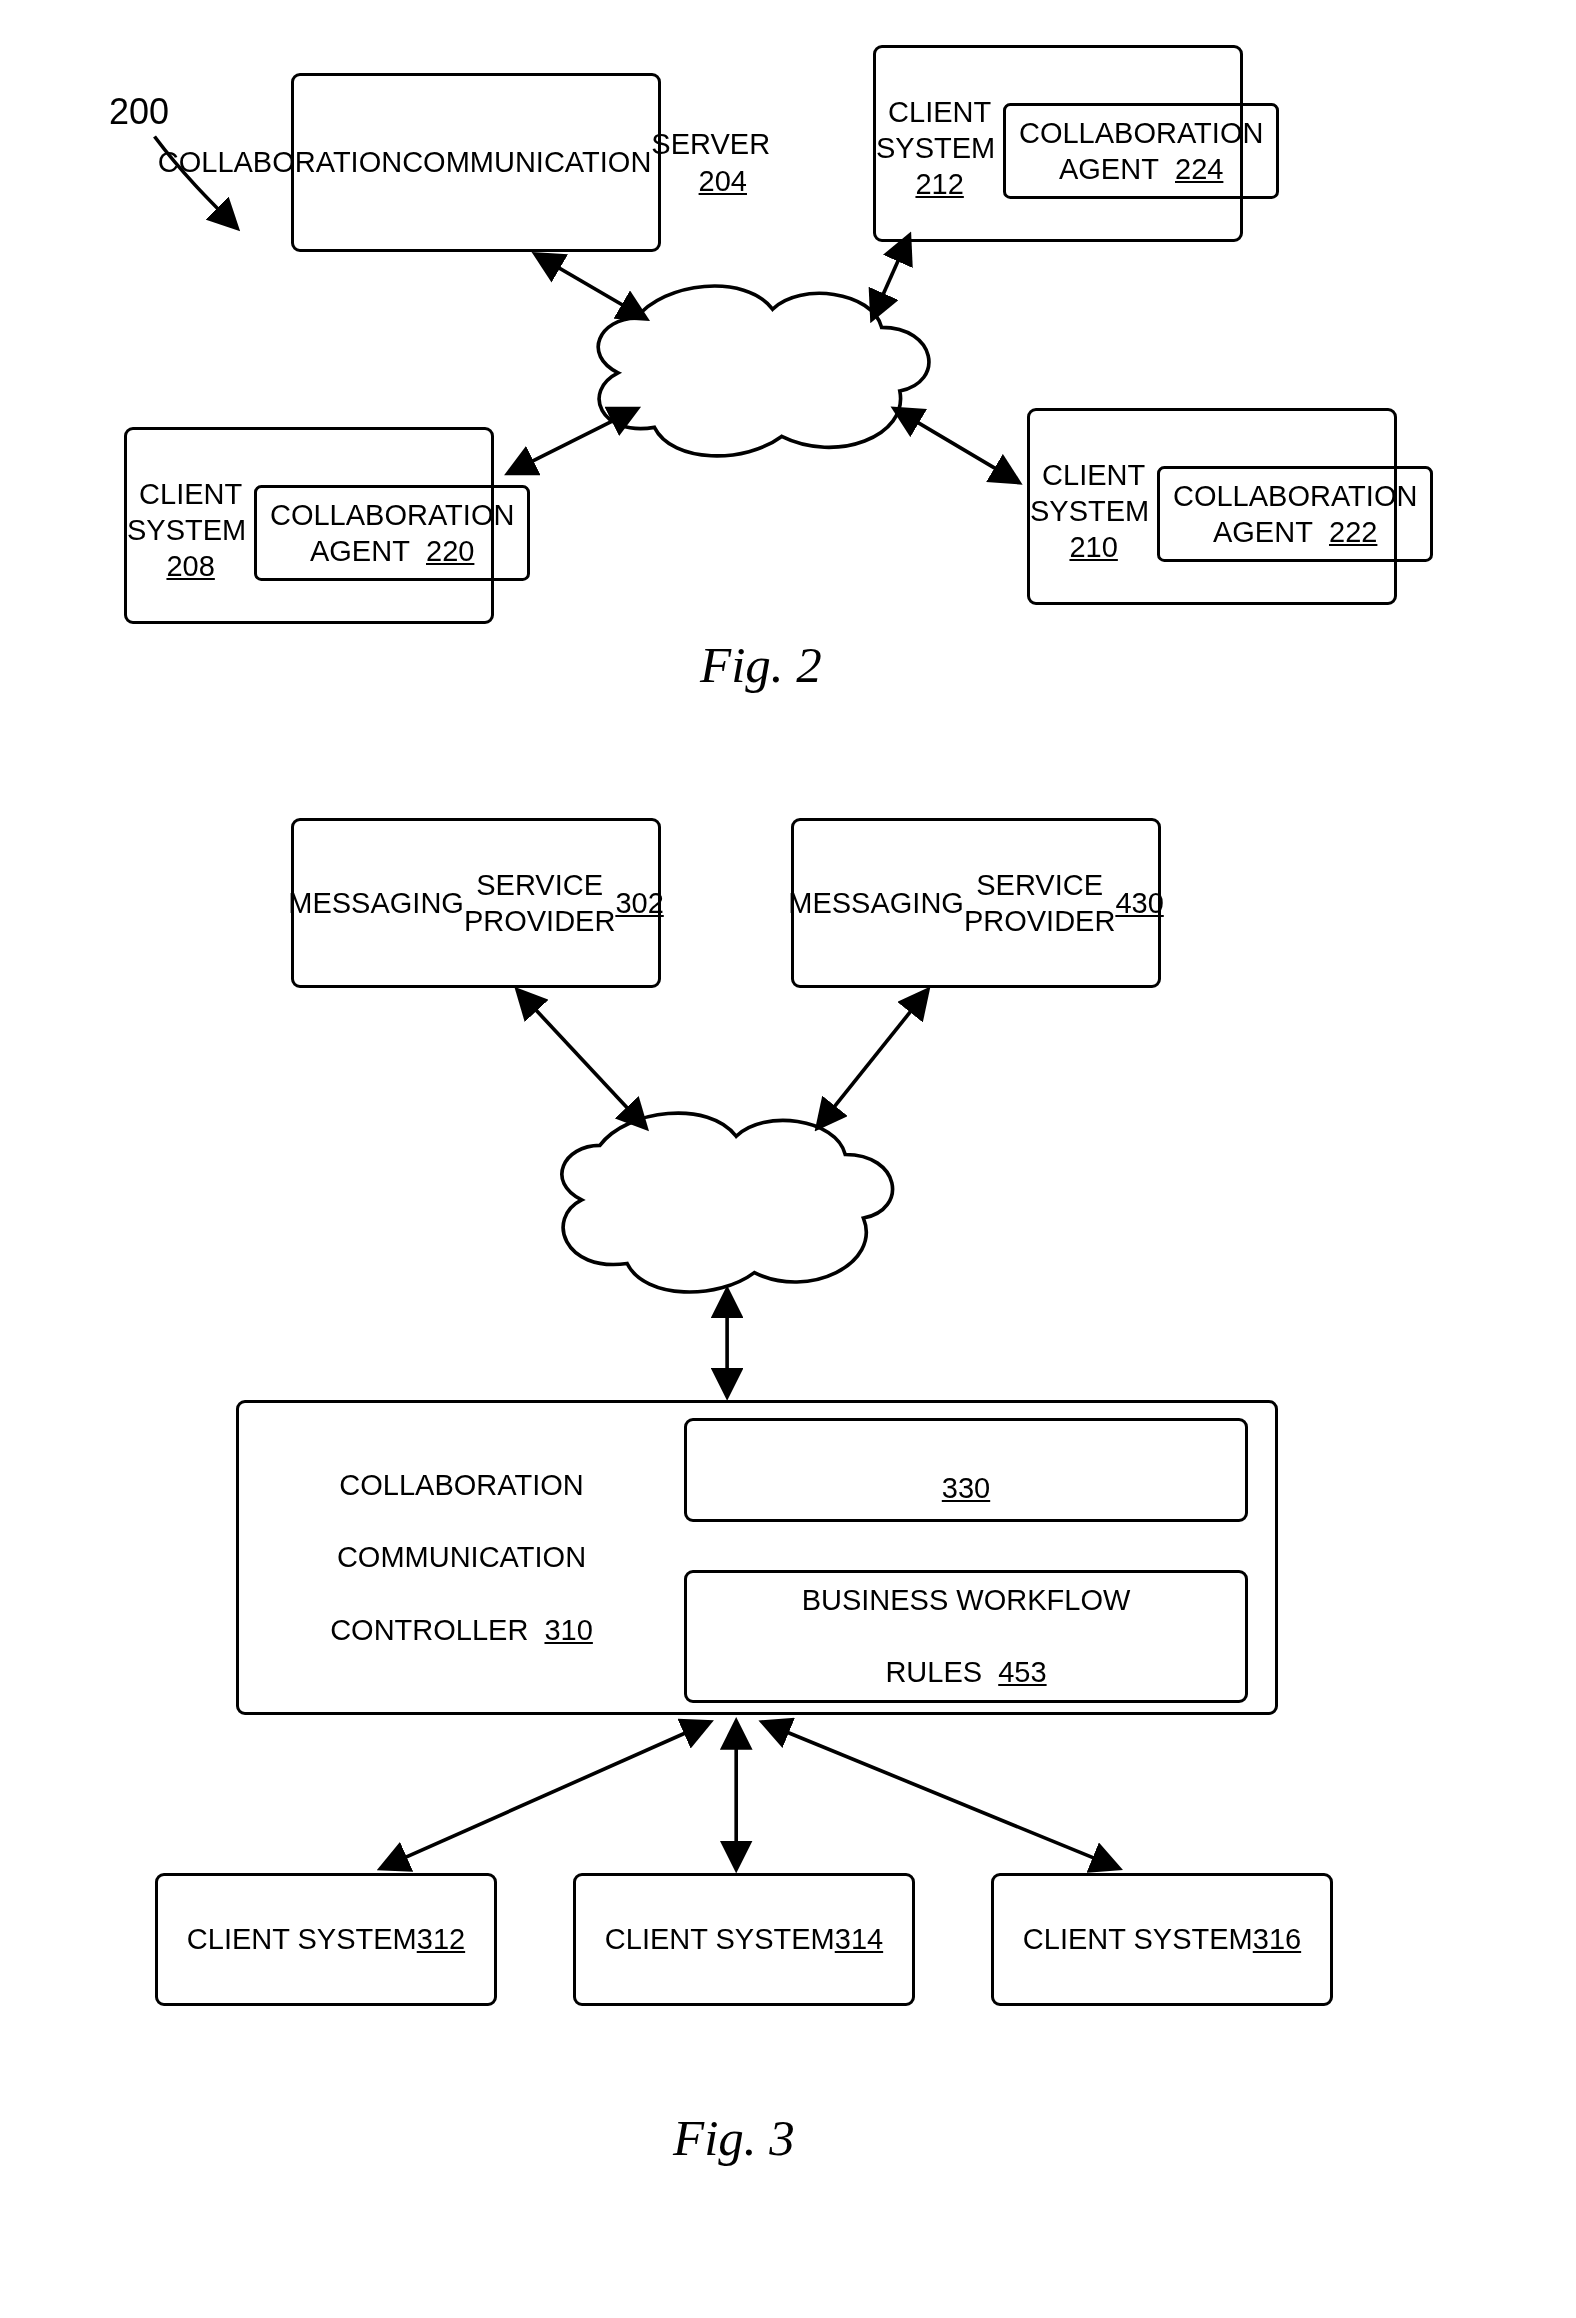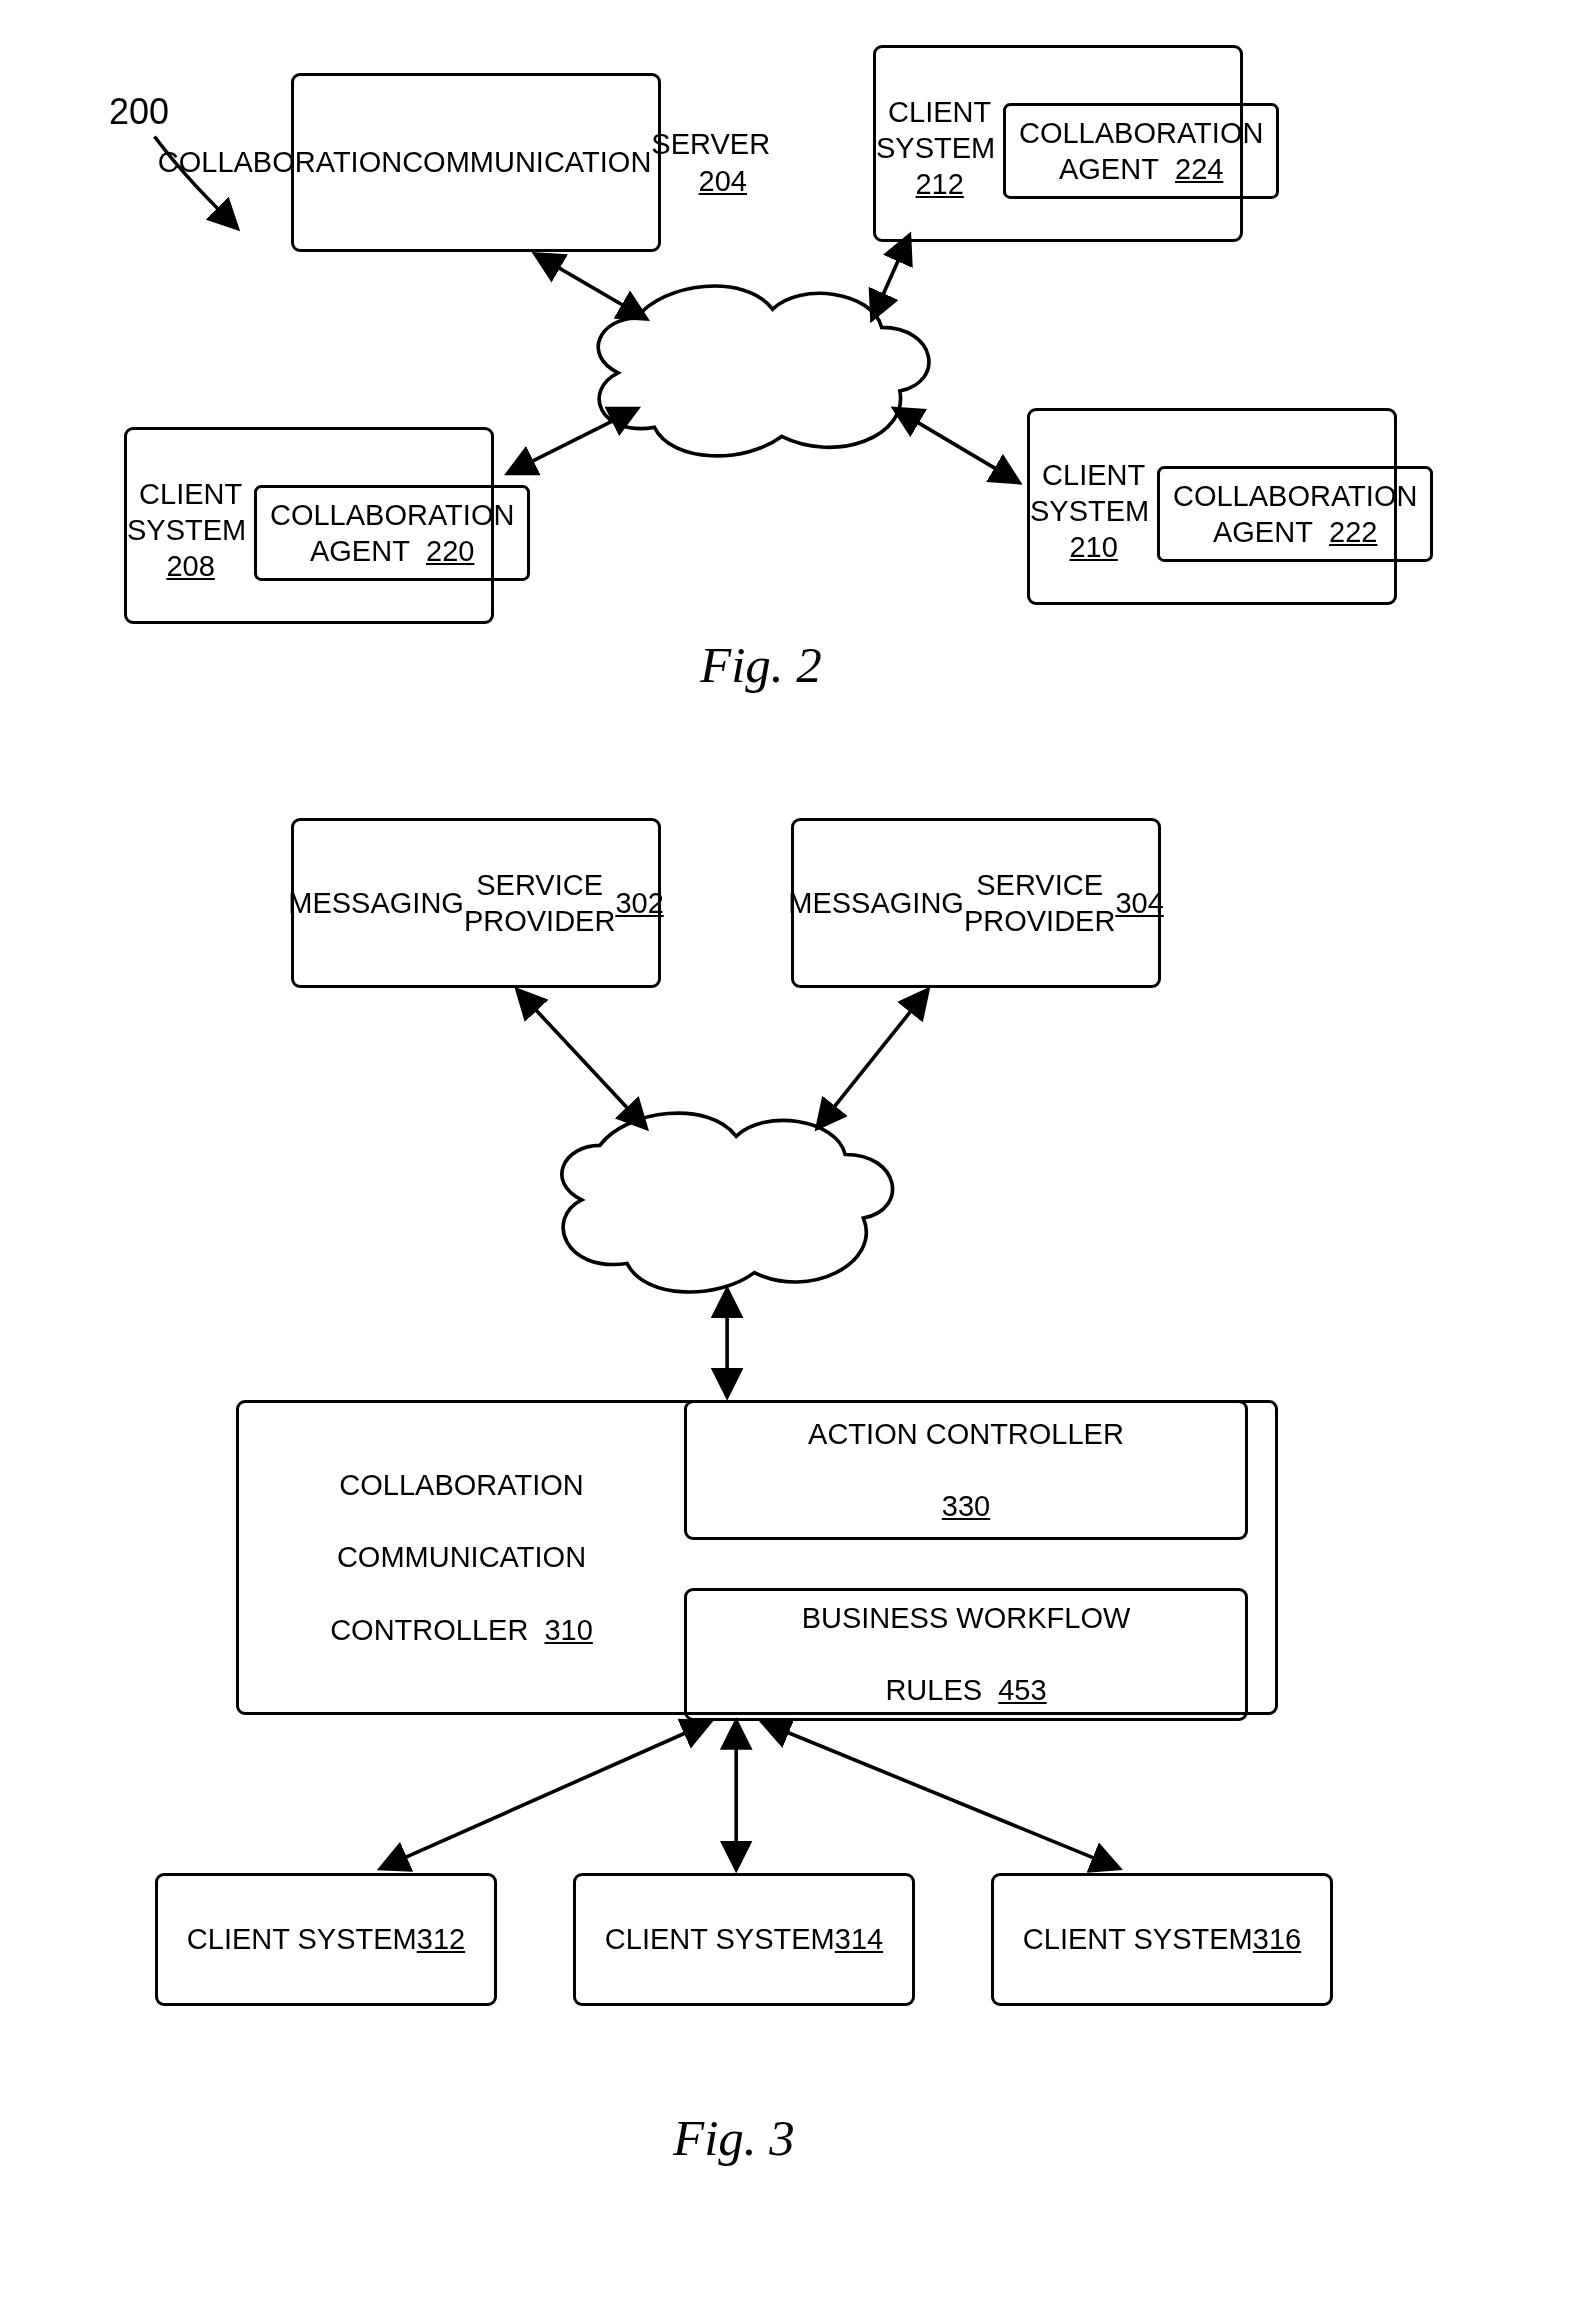--- a/index.html
+++ b/index.html
@@ -131,40 +131,40 @@
 
   <div class="box" style="left:291px; top:818px; width:364px; height:164px;">
     <span class="line">MESSAGING</span>
     <span class="line">SERVICE PROVIDER</span>
     <span class="ref">302</span>
   </div>
 
   <div class="box" style="left:791px; top:818px; width:364px; height:164px;">
     <span class="line">MESSAGING</span>
     <span class="line">SERVICE PROVIDER</span>
-    <span class="ref">304</span>
+    <span class="ref">430</span>
   </div>
 
   <div class="cloud-text" style="left:618px; top:1164px; width:227px;">
     <span class="line">NETWORK</span><br>
     <span class="ref">102</span>
   </div>
 
   <div class="box" style="left:236px; top:1400px; width:982px; height:309px; flex-direction:row; justify-content:flex-start; align-items:center; padding:0 27px; gap:27px;">
     <div style="flex:0 0 391px; text-align:center;">
       <span class="line">COLLABORATION</span><br>
       <span class="line">COMMUNICATION</span><br>
       <span class="line">
         <span>CONTROLLER</span>&nbsp;
         <span class="ref">310</span>
       </span>
     </div>
     <div style="flex:1; display:flex; flex-direction:column; gap:18px;">
       <div class="inner-box" style="border-radius:9px; padding:12.7px 9px;">
-        <span class="line">ACTION CONTROLLER</span><br>
+        <br>
         <span class="ref">330</span>
       </div>
       <div class="inner-box" style="border-radius:9px; padding:9px 9px;margin-top:30px;">
         <span class="line">BUSINESS WORKFLOW</span><br>
         <span>
           <span>RULES</span>&nbsp;
           <span class="ref">453</span>
         </span>
       </div>
     </div>

